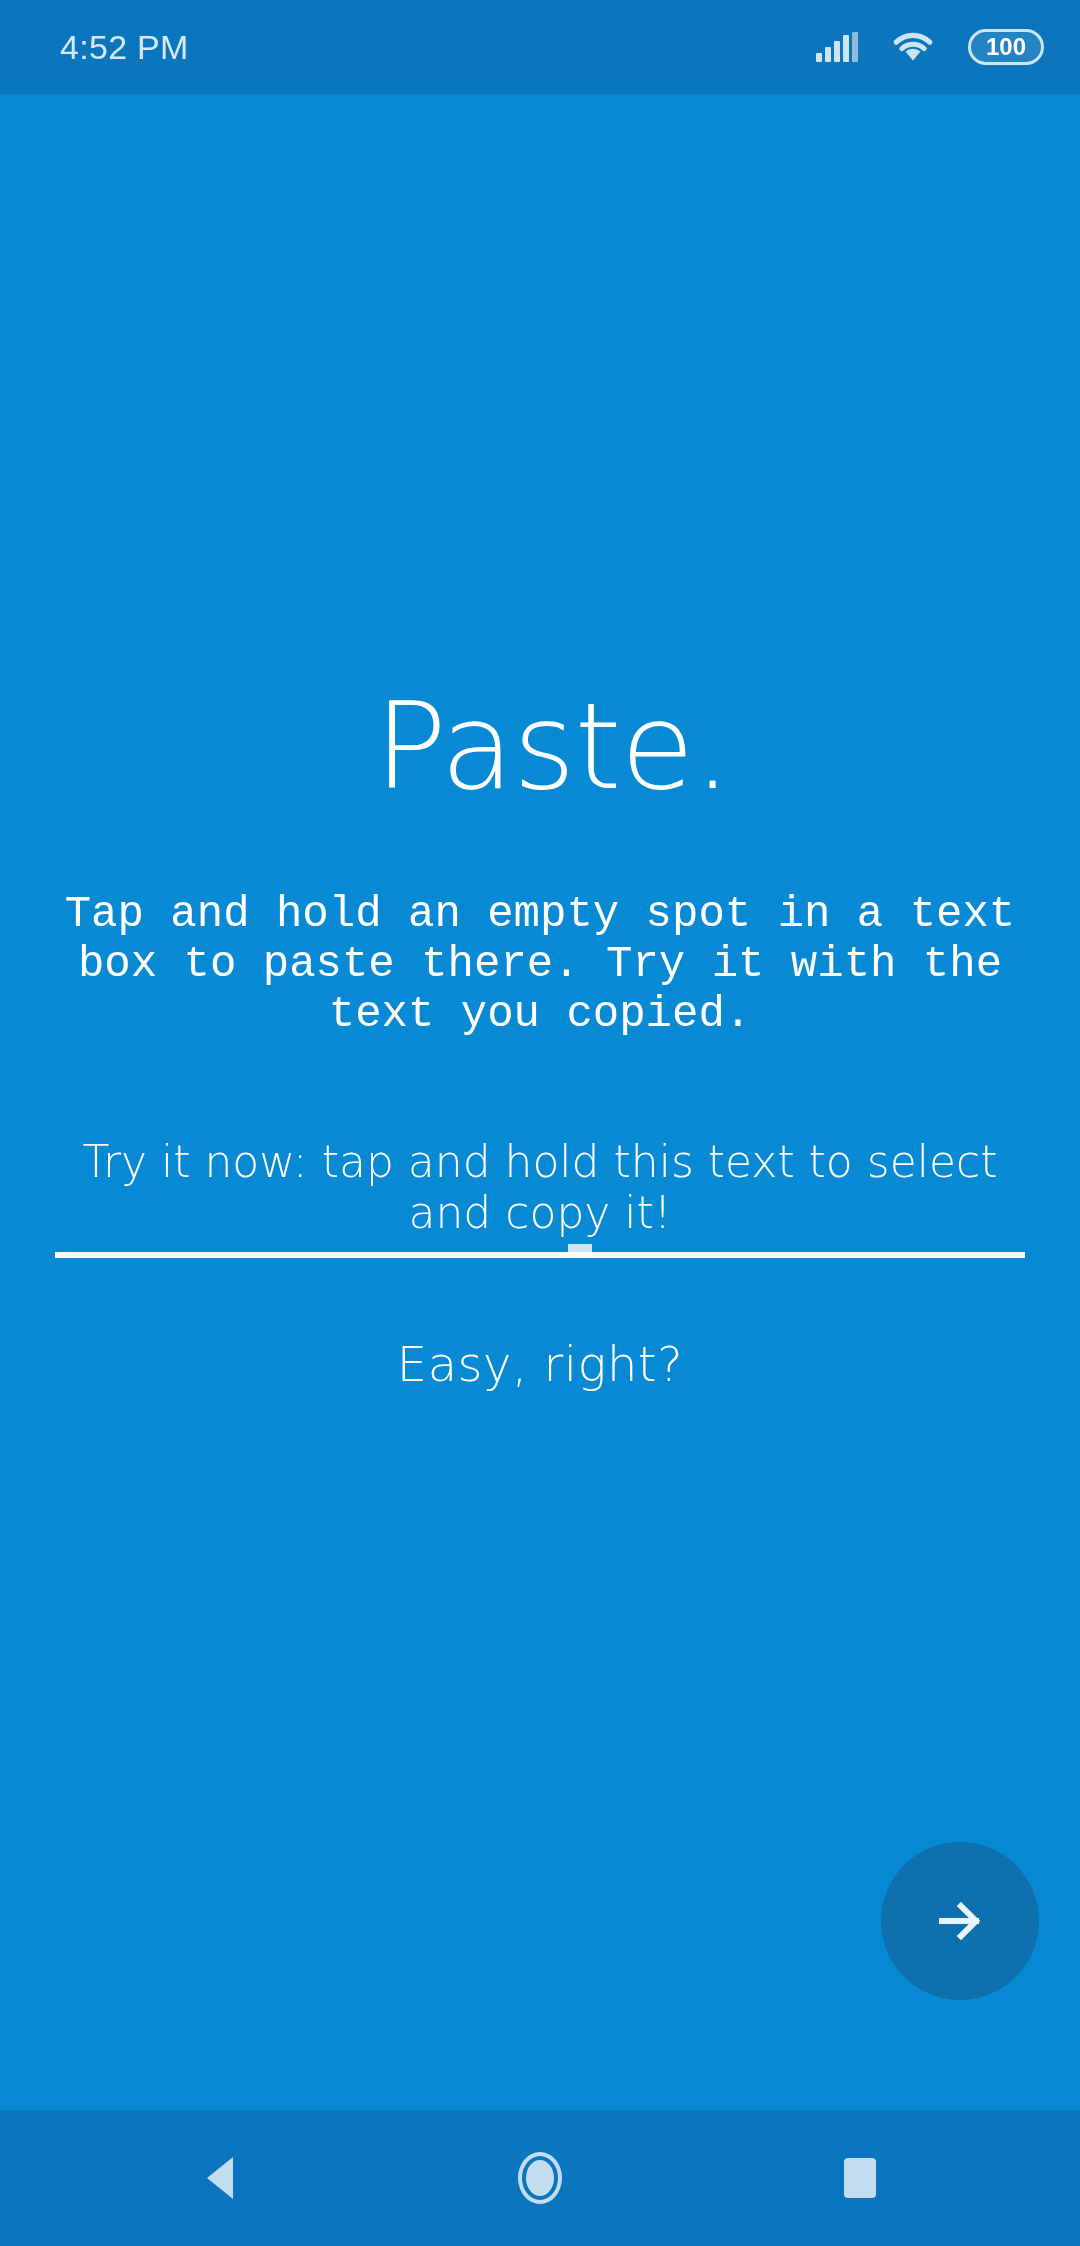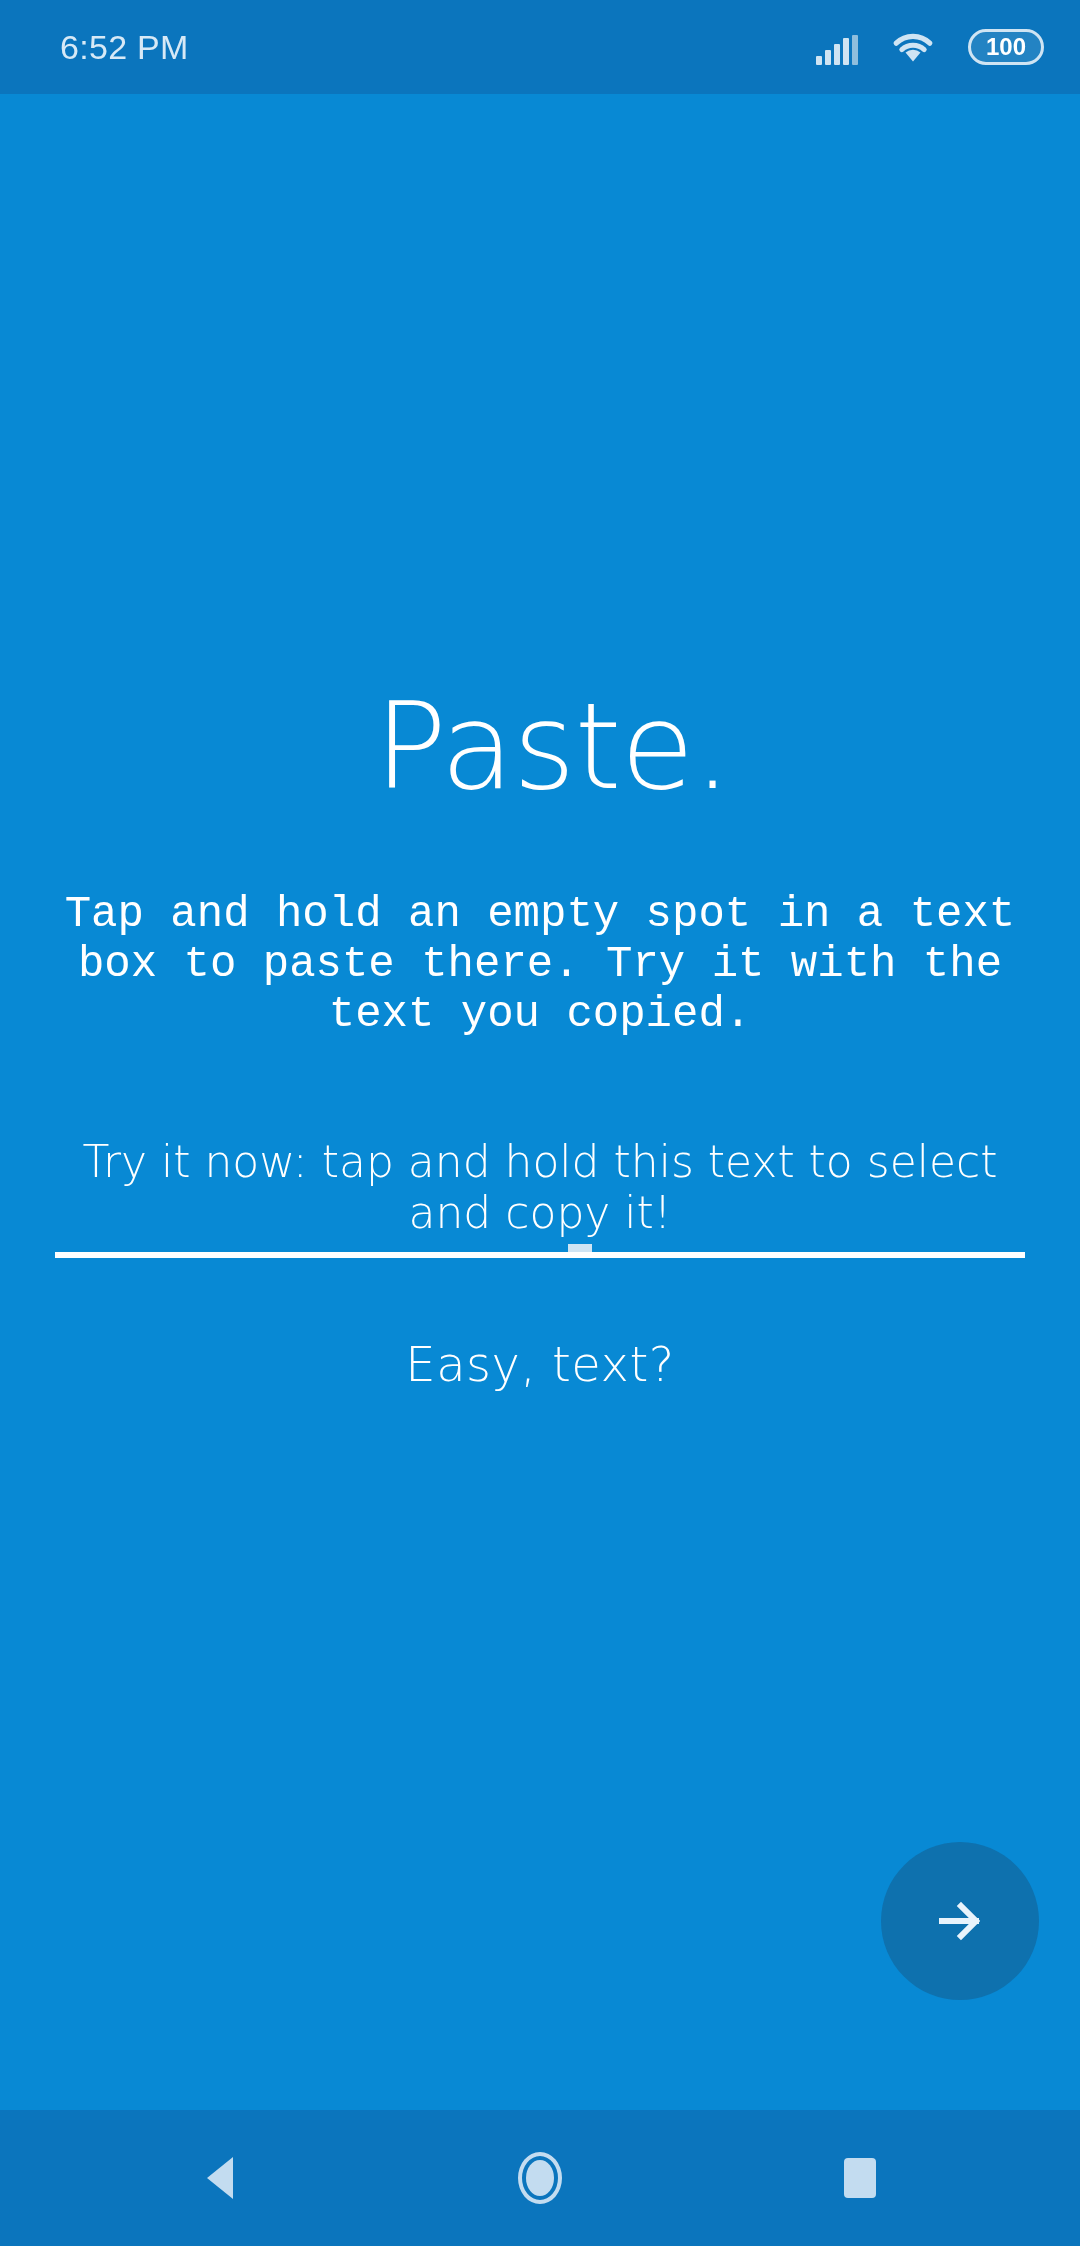--- a/index.html
+++ b/index.html
@@ -34,21 +34,21 @@
     box-sizing: border-box;
   }
   .status-time {
     color: #d7e9f6;
     font-size: 34px;
     letter-spacing: 0.3px;
     font-family: "Liberation Sans", sans-serif;
   }
   .status-icons {
     display: flex;
-    align-items: flex-end;
+    align-items: center;
     gap: 33px;
   }
   .signal-icon {
     display: flex;
     align-items: flex-end;
     gap: 3px;
     height: 30px;
   }
   .signal-icon i {
     display: block;
@@ -223,21 +223,21 @@
     background: #c3dcf0;
     border-radius: 4px;
   }
 </style>
 </head>
 <body>
 
 <div id="screen">
 
   <div class="status-bar">
-    <div class="status-time">6:52 PM</div>
+    <div class="status-time">4:52 PM</div>
     <div class="status-icons">
 
       <span class="signal-icon">
         <i></i>
           <i></i>
           <i></i>
           <i></i>
           <i></i>
       </span>
 
@@ -261,21 +261,21 @@
     <div class="page-title">Paste.</div>
 
     <div class="body-text">Tap and hold an empty spot in a text box to paste there. Try it with the text you copied.</div>
 
     <div class="prompt-field">
       <div class="prompt-text">Try it now: tap and hold this text to select and copy it!</div>
       <div class="prompt-caret"></div>
       <div class="prompt-underline"></div>
     </div>
 
-    <div class="closing-text">Easy, text?</div>
+    <div class="closing-text">Easy, right?</div>
 
     <div class="fab">
       <span>
         <svg width="64" height="64" viewBox="0 0 64 64">
           <path d="M14 32 H48" stroke="#e8f3fb" stroke-width="6" stroke-linecap="square" fill="none"></path>
           <path d="M33 17 L48 32 L33 47" stroke="#e8f3fb" stroke-width="6" stroke-linecap="square" stroke-linejoin="miter" fill="none"></path>
         </svg>
       </span>
     </div>
 

